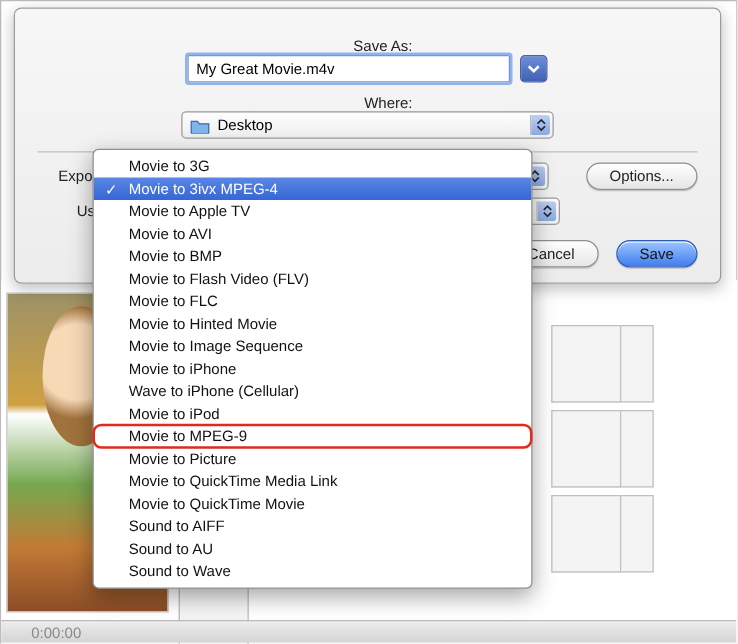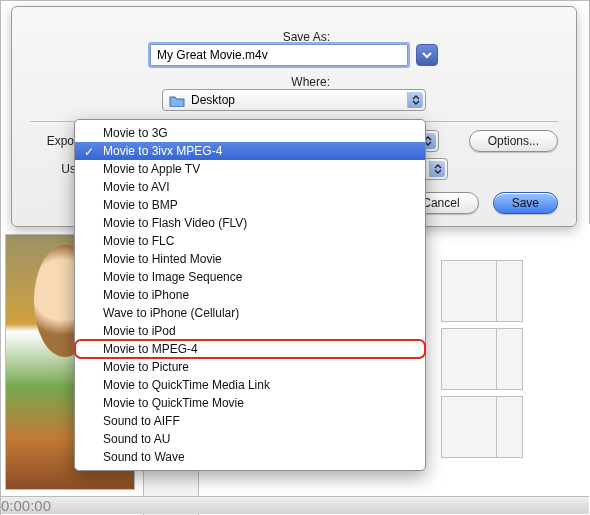--- a/index.html
+++ b/index.html
@@ -5,36 +5,36 @@
   *{box-sizing:border-box;margin:0;padding:0;font-family:"Lucida Grande","Helvetica Neue",Arial,sans-serif;font-size:12px;}
   body{width:590px;height:515px;background:#e0e0e0;position:relative;overflow:hidden;}
   
   .underlay{position:absolute;left:0;top:0;width:590px;height:515px;background:#fff;border:1px solid #bbb;}
   .thumbs{position:absolute;left:0;top:223px;width:590px;height:292px;background:#fff;}
   .thumb{position:absolute;border:1px solid #bfbfbf;background:#f4f4f4;}
   .thumb.big{left:4px;top:10px;width:130px;height:256px;background:linear-gradient(180deg,#9e9266 0%,#cfa141 35%,#ffffff 38%,#76a850 60%,#c37a35 80%,#8b4d27 100%);}
   .thumb.big::after{content:"";position:absolute;left:22%;top:4%;width:48%;height:44%;border-radius:50%;background:radial-gradient(circle at 45% 40%, #f7d9b6 0 40%, #a1723b 60% 100%);}
   .tcell{width:82px;height:62px;}
   .trow{position:absolute;display:flex;gap:6px;}
-  .status{position:absolute;left:0;bottom:0;width:100%;height:18px;background:linear-gradient(#ededed,#d4d4d4);border-top:1px solid #bbb;font-size:15px;color:#888;padding-left:0;line-height:18px;}
+  .status{position:absolute;left:0;bottom:0;width:100%;height:18px;background:linear-gradient(#ededed,#d4d4d4);border-top:1px solid #bbb;font-size:12px;color:#888;padding-left:24px;line-height:18px;}
   
   .sheet{position:absolute;left:11px;top:6px;width:566px;height:221px;background:linear-gradient(180deg,#f7f7f7 0,#ececec 100%);border:1px solid #9a9a9a;border-radius:6px;box-shadow:0 4px 12px rgba(0,0,0,.25);}
   .titlebar{height:22px;background:linear-gradient(#f3f3f3,#d6d6d6);border-bottom:1px solid #aeaeae;border-radius:6px 6px 0 0;display:flex;align-items:center;padding:0 8px;position:relative;}
   .traffic{display:flex;gap:6px;}
   .tl{width:11px;height:11px;border-radius:50%;border:1px solid rgba(0,0,0,.25);background:#d8d8d8;}
   .tl.r{background:radial-gradient(circle at 35% 30%,#ffb5ac,#e1574a);}
   .titlebar .ttl{position:absolute;left:0;right:0;text-align:center;color:#444;font-size:12px;}
   .body{padding:14px 18px 14px 18px;}
   .row{display:flex;align-items:center;margin:9px 0;flex-direction:column;}
   .lbl{width:92px;text-align:right;padding-right:10px;color:#222;}
   .field{flex:1;}
   .textbox{width:258px;height:22px;border:1px solid #7a96c7;border-radius:1px;padding:0 6px;background:#fff;outline:2px solid #8eb3ee;outline-offset:0;}
   .history{width:22px;height:22px;margin-left:8px;border:1px solid #4a5ea3;border-radius:4px;background:linear-gradient(#6e8edc,#3f60b4);display:flex;align-items:center;justify-content:center;color:#fff;}
   .history svg{width:10px;height:10px;}
-  .popup{width:264px;height:22px;border:1px solid #9b9b9b;border-radius:4px;background:linear-gradient(#fdfdfd,#eee);display:flex;align-items:center;padding:0 6px;position:relative;}
+  .popup{width:298px;height:22px;border:1px solid #9b9b9b;border-radius:4px;background:linear-gradient(#fdfdfd,#eee);display:flex;align-items:center;padding:0 6px;position:relative;}
   .popup .folder-ico{width:16px;height:13px;margin-right:6px;}
   .popup .caps{position:absolute;right:2px;top:2px;bottom:2px;width:16px;border-left:1px solid #bbb;display:flex;flex-direction:column;align-items:center;justify-content:center;border-radius:0 3px 3px 0;background:linear-gradient(#bcd0f3,#8aa9dd);}
   .popup .caps svg{width:8px;height:5px;display:block;}
   .popup.lg{width:350px;}
   hr.sep{border:none;border-top:1px solid #bfbfbf;margin:10px 0 8px;}
   .secondary{display:flex;align-items:center;gap:12px;margin:6px 0;}
   .secondary .lbl2{width:56px;text-align:right;color:#222;}
   .aquabtn{height:22px;padding:0 18px;border-radius:11px;border:1px solid #8f8f8f;background:linear-gradient(#ffffff,#e6e6e6);box-shadow:inset 0 1px 0 #fff,0 1px 1px rgba(0,0,0,.2);color:#222;cursor:default;}
   .aquabtn.primary{background:linear-gradient(#9ec5ff,#3f7ef0);border-color:#2c5bb8;color:#111;}
   .btnrow{position:absolute;right:18px;bottom:12px;display:flex;gap:14px;}
@@ -155,20 +155,20 @@
     <div class="mi">Movie to Apple TV</div>
     <div class="mi">Movie to AVI</div>
     <div class="mi">Movie to BMP</div>
     <div class="mi">Movie to Flash Video (FLV)</div>
     <div class="mi">Movie to FLC</div>
     <div class="mi">Movie to Hinted Movie</div>
     <div class="mi">Movie to Image Sequence</div>
     <div class="mi">Movie to iPhone</div>
     <div class="mi">Wave to iPhone (Cellular)</div>
     <div class="mi">Movie to iPod</div>
-    <div class="mi highlighted">Movie to MPEG-4</div>
+    <div class="mi highlighted">Movie to MPEG-9</div>
     <div class="mi">Movie to Picture</div>
     <div class="mi">Movie to QuickTime Media Link</div>
     <div class="mi">Movie to QuickTime Movie</div>
     <div class="mi">Sound to AIFF</div>
     <div class="mi">Sound to AU</div>
     <div class="mi">Sound to Wave</div>
   </div>
 
 </body></html>

